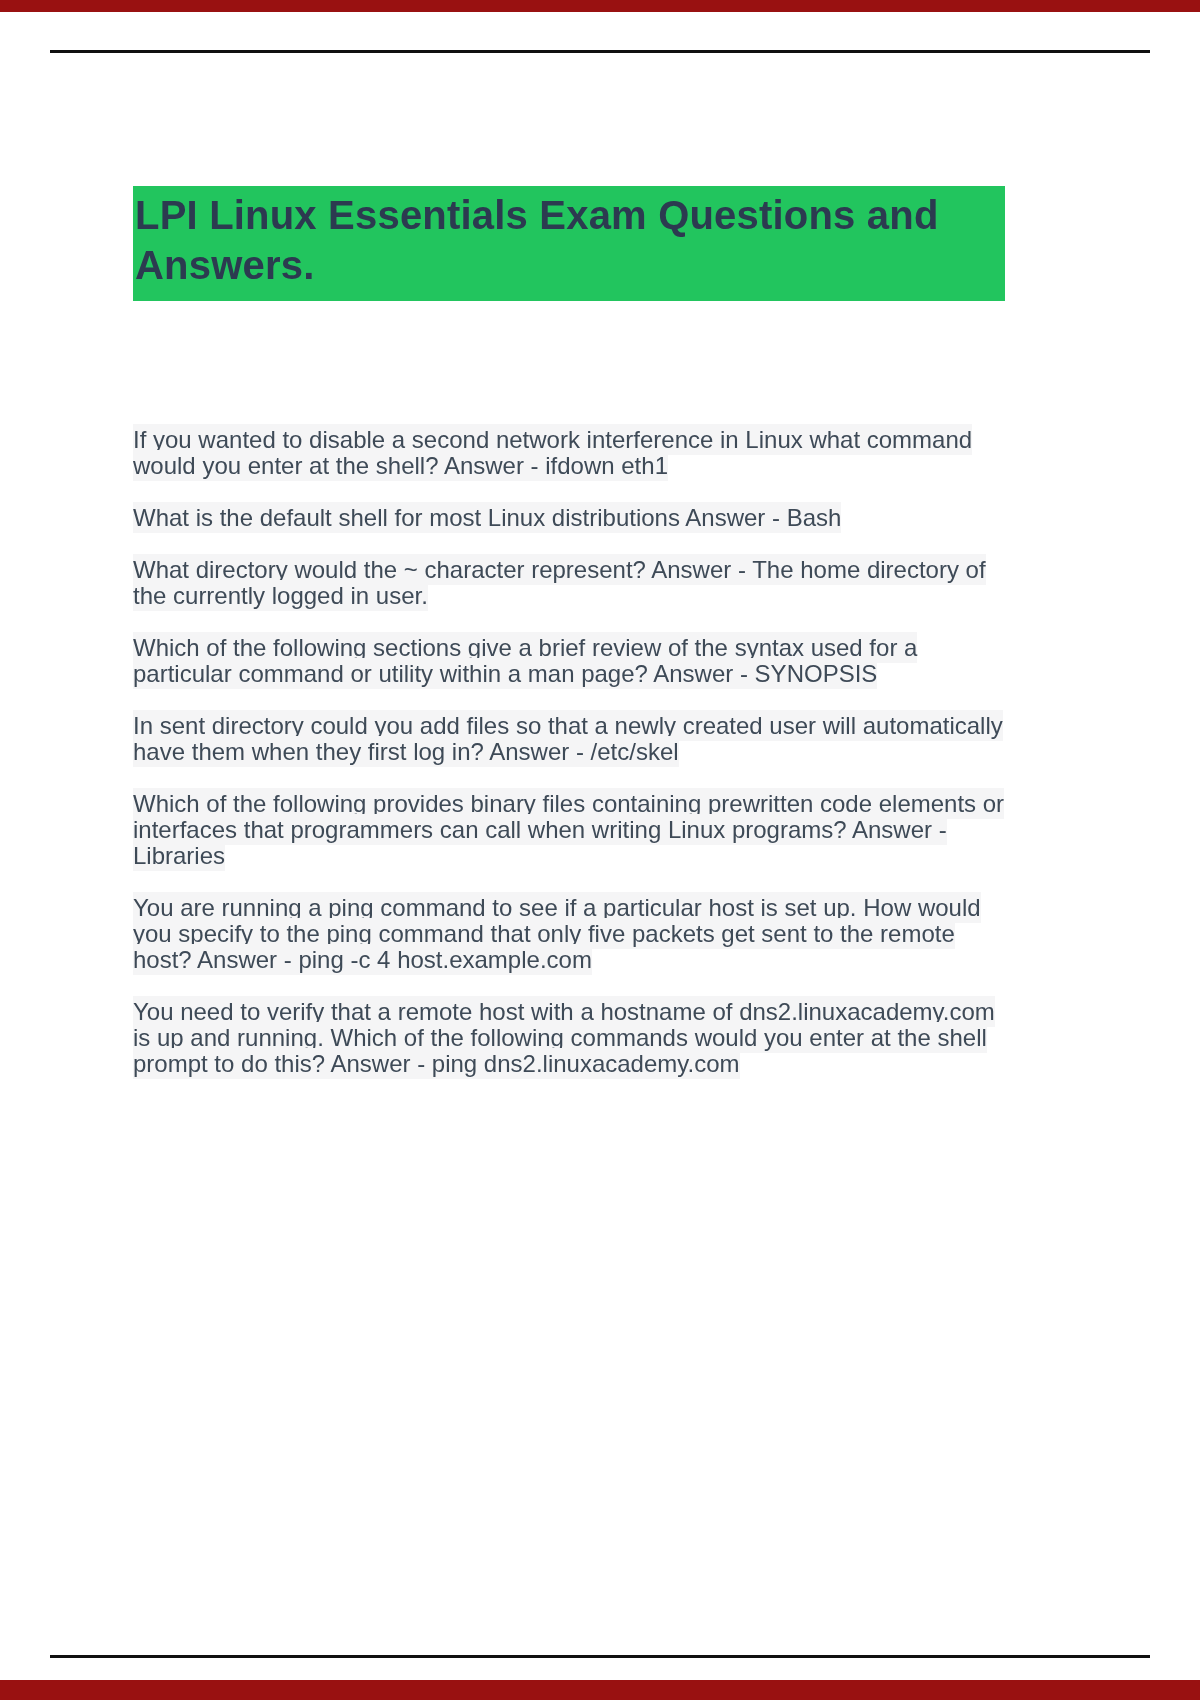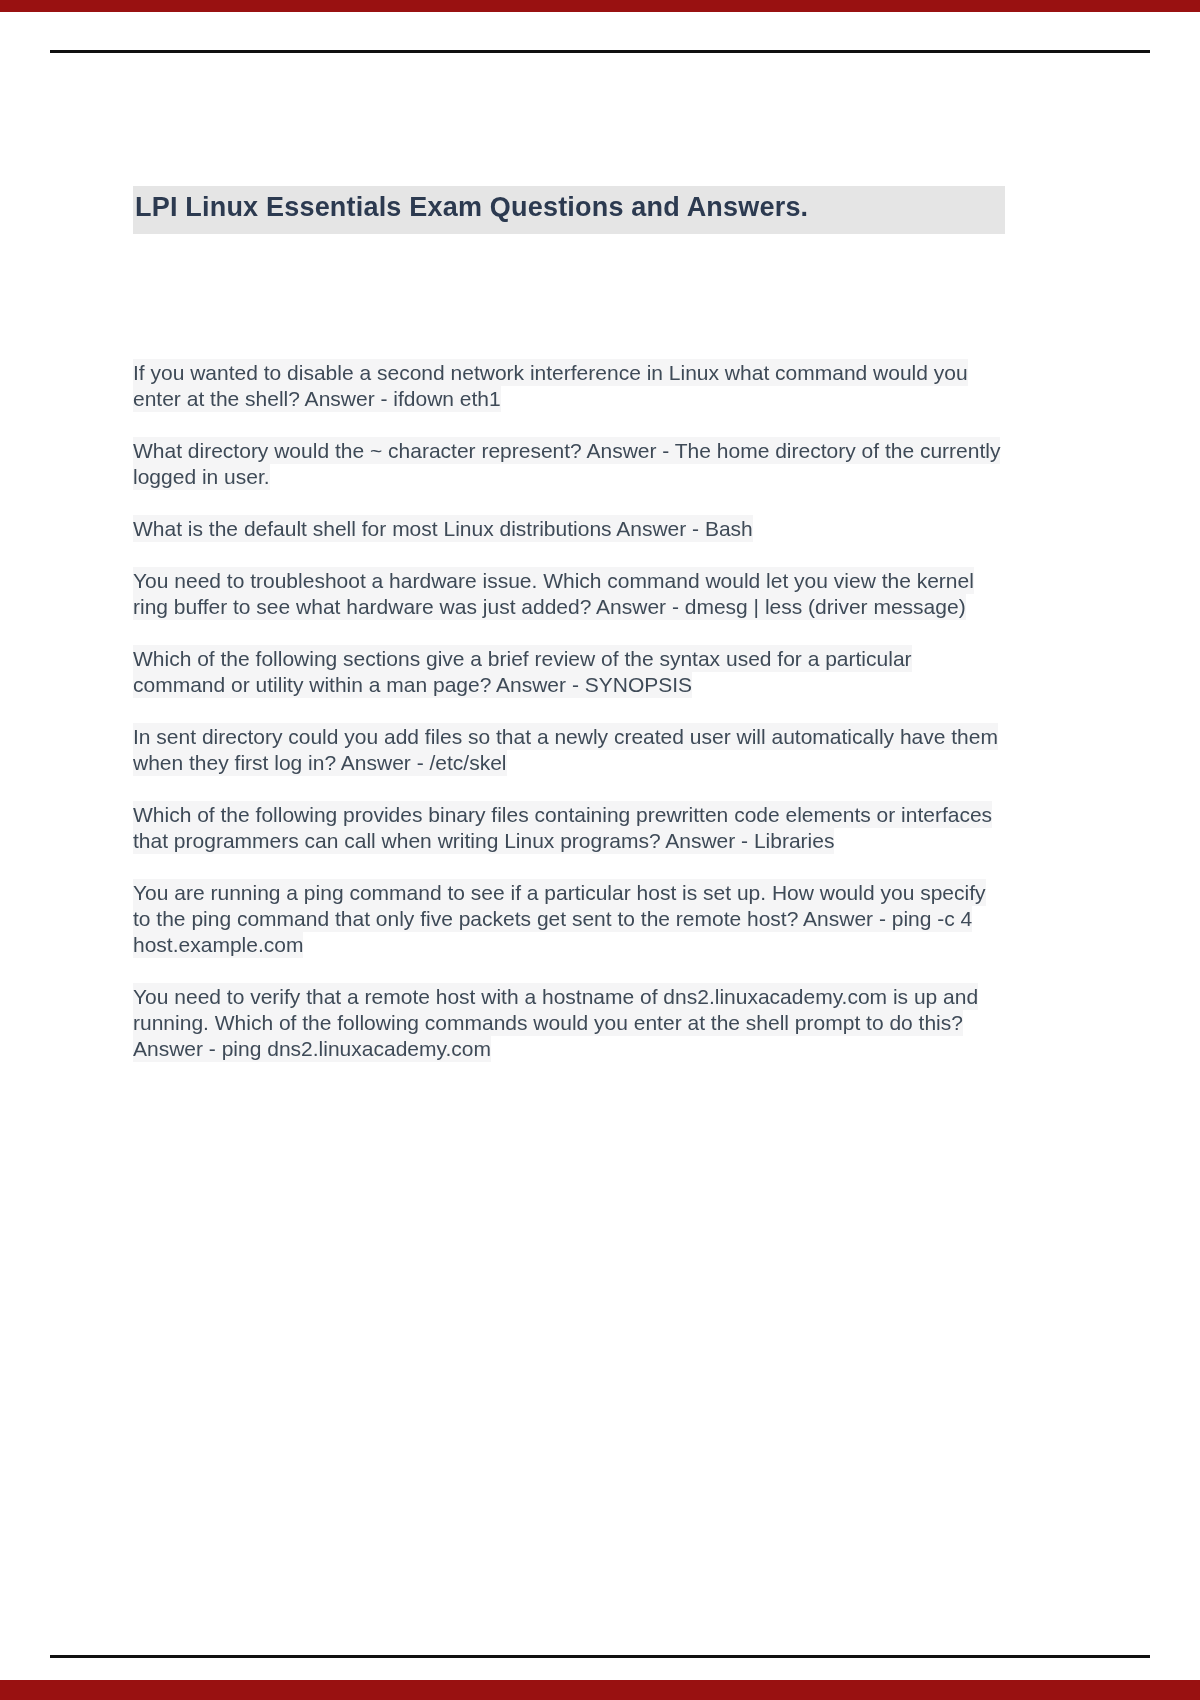--- a/index.html
+++ b/index.html
@@ -29,31 +29,31 @@
   }
   .rule-top { top: 50px; }
   .rule-bottom { bottom: 42px; }
   .content {
     position: absolute;
     left: 133px;
     top: 186px;
     width: 872px;
   }
   .doc-title {
-    font-size: 27px;
+    font-size: 40px;
     font-weight: bold;
     color: #2c3a50;
     line-height: 1.26;
-    background: #e5e5e5;
+    background: #22c55e;
     padding: 4px 4px 10px 2px;
     letter-spacing: 0.2px;
   }
   .spacer { height: 126px; }
   .para {
-    font-size: 21px;
+    font-size: 24px;
     line-height: 26px;
     color: #3e4a57;
     margin-bottom: 26px;
   }
   .para span {
     background: #f5f5f6;
     padding: 2px 0;
     -webkit-box-decoration-break: clone;
     box-decoration-break: clone;
   }
@@ -64,23 +64,22 @@
 <div class="page">
 
   <div class="accent-bar accent-top"></div>
   <div class="rule rule-top"></div>
 
   <div class="content">
     <h1 class="doc-title">LPI Linux Essentials Exam Questions and Answers.</h1>
     <div class="spacer"></div>
 
     <p class="para"><span>If you wanted to disable a second network interference in Linux what command would you enter at the shell? Answer - ifdown eth1</span></p>
+    <p class="para"><span>What is the default shell for most Linux distributions Answer - Bash</span></p>
     <p class="para"><span>What directory would the ~ character represent? Answer - The home directory of the currently logged in user.</span></p>
-    <p class="para"><span>What is the default shell for most Linux distributions Answer - Bash</span></p>
-    <p class="para"><span>You need to troubleshoot a hardware issue. Which command would let you view the kernel ring buffer to see what hardware was just added? Answer - dmesg | less (driver message)</span></p>
     <p class="para"><span>Which of the following sections give a brief review of the syntax used for a particular command or utility within a man page? Answer - SYNOPSIS</span></p>
     <p class="para"><span>In sent directory could you add files so that a newly created user will automatically have them when they first log in? Answer - /etc/skel</span></p>
     <p class="para"><span>Which of the following provides binary files containing prewritten code elements or interfaces that programmers can call when writing Linux programs? Answer - Libraries</span></p>
     <p class="para"><span>You are running a ping command to see if a particular host is set up. How would you specify to the ping command that only five packets get sent to the remote host? Answer - ping -c 4 host.example.com</span></p>
     <p class="para"><span>You need to verify that a remote host with a hostname of dns2.linuxacademy.com is up and running. Which of the following commands would you enter at the shell prompt to do this? Answer - ping dns2.linuxacademy.com</span></p>
   </div>
 
   <div class="rule rule-bottom"></div>
   <div class="accent-bar accent-bottom"></div>
 

